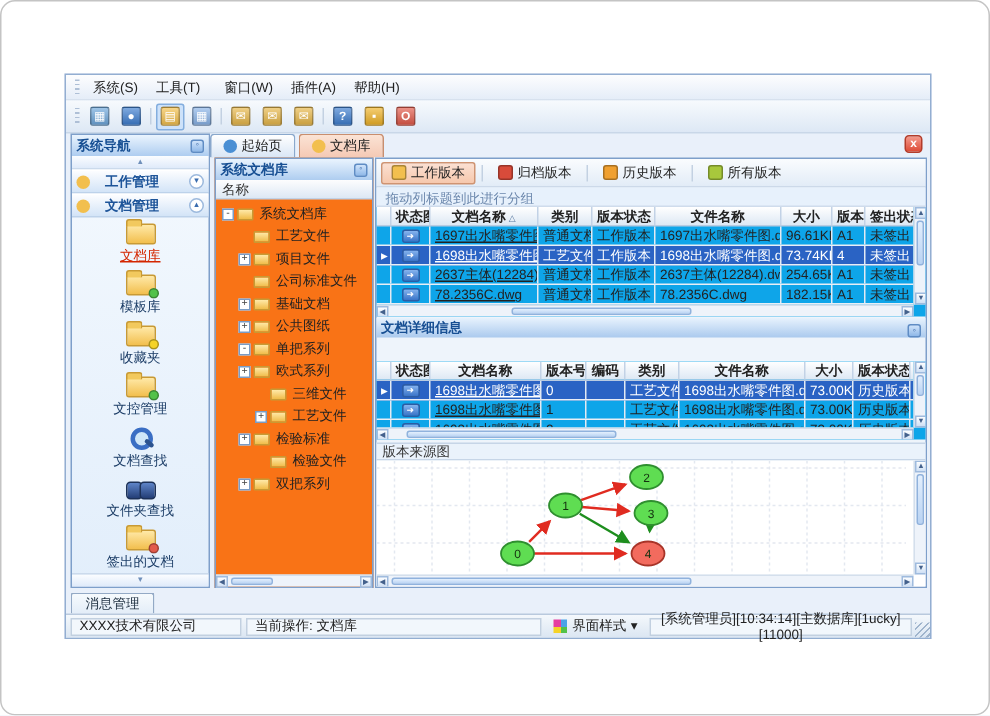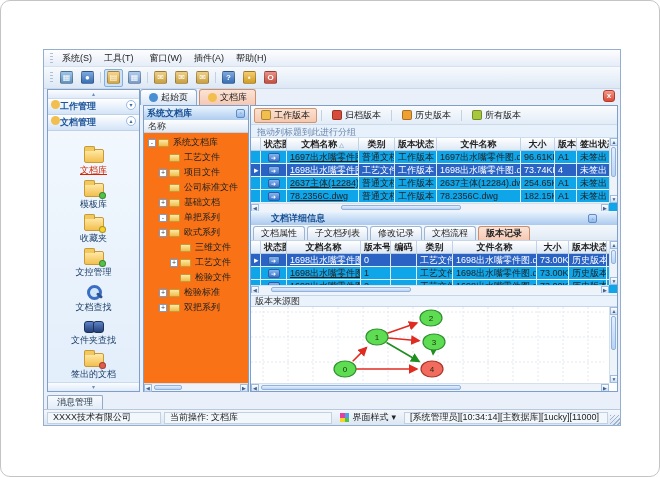--- a/index.html
+++ b/index.html
@@ -22,21 +22,21 @@
   .xtab { display:inline-flex; align-items:center; gap:3px; height:16px; padding:0 8px; border:1px solid #8aa8cc; border-bottom:none; border-radius:3px 3px 0 0; background:linear-gradient(#ffffff,#d9e6f5); margin-right:2px; vertical-align:bottom; }
   .xtab.active { background:linear-gradient(#fbe3d5,#f5c9b4); border-color:#c98e6e; }
   .dot-icon { width:9px; height:9px; border-radius:50%; }
   .closebtn { position:absolute; right:3px; top:1px; width:12px; height:12px; border-radius:3px; background:linear-gradient(#f49a8c,#dd4a35); border:1px solid #b23c2a; color:#fff; font-size:8px; line-height:10px; text-align:center; font-weight:bold; }
 
   
   .sidebar { position:absolute; left:3px; top:39px; width:93px; bottom:33px; border:1px solid #7e9fca; background:linear-gradient(#f4f9fe,#e2eefb); }
   .panel-title { height:14px; background:linear-gradient(#eaf4fe,#aecdf0); color:#174f93; font-weight:bold; display:flex; align-items:center; justify-content:space-between; padding:0 3px; }
   .pin { width:9px; height:9px; border-radius:2px; background:linear-gradient(#cfe3fa,#8fb8e8); border:1px solid #5f8cc4; display:flex; align-items:center; justify-content:center; color:#2c5c9e; font-size:6px; }
   .collapse-strip { height:9px; background:linear-gradient(#fbfdff,#dfeafa); border-bottom:1px solid #cbdaec; text-align:center; color:#6f8fba; font-size:6px; line-height:8px; }
-  .group-hdr { height:16px; background:linear-gradient(#fcfdff,#d3e4f7); border-top:1px solid #fff; border-bottom:1px solid #bdd2ea; color:#1d5499; font-weight:bold; display:flex; align-items:flex-start; gap:0; padding:0 3px; }
+  .group-hdr { height:16px; background:linear-gradient(#fcfdff,#d3e4f7); border-top:1px solid #fff; border-bottom:1px solid #bdd2ea; color:#1d5499; font-weight:bold; display:flex; align-items:center; gap:10px; padding:0 3px; }
   .chev { margin-left:auto; width:10px; height:10px; border-radius:50%; background:#fff; border:1px solid #9cb9dd; color:#3a6cae; font-size:6px; line-height:9px; text-align:center; }
   .side-items { position:absolute; top:56px; bottom:10px; left:0; right:0; overflow:hidden; }
   .side-item { height:34px; display:flex; flex-direction:column; align-items:center; justify-content:center; gap:1px; }
   .side-item .lbl { color:#1b3c66; }
   .side-item.selected .lbl { color:#d42600; text-decoration:underline; }
   .fold { position:relative; width:20px; height:14px; background:linear-gradient(#ffe9a8,#f2bf4e); border:1px solid #c89a35; border-radius:2px; }
   .fold:before { content:""; position:absolute; left:-1px; top:-4px; width:9px; height:4px; background:#f2c95e; border:1px solid #c89a35; border-bottom:none; border-radius:2px 2px 0 0; }
   .badge { position:absolute; right:-3px; bottom:-3px; width:7px; height:7px; border-radius:50%; border:1px solid rgba(0,0,0,.3); }
   .mag { position:relative; width:18px; height:16px; }
   .mag:before { content:""; position:absolute; left:2px; top:1px; width:9px; height:9px; border:3px solid #3a6ec4; border-radius:50%; background:#cfe6f8; }
@@ -70,21 +70,21 @@
   .tscroll { position:absolute; left:0; top:0; right:8px; bottom:8px; overflow:hidden; }
   .trow { display:flex; height:13px; border-bottom:1px solid #e8eef6; white-space:nowrap; }
   .trow.thead { background:linear-gradient(#ffffff,#dde8f4); border-bottom:1px solid #b9cbe1; font-weight:bold; }
   .tcell { flex:none; padding:0 3px; line-height:12px; overflow:hidden; border-right:1px solid #e2eaf3; }
   .thead .tcell { border-right:1px solid #c2d2e6; text-align:center; }
   .trow.selected { background:#2a63c4; color:#fff; }
   .doc-link { text-decoration:underline; }
   .sticon { display:inline-block; width:12px; height:9px; border-radius:2px; background:linear-gradient(#86b4ee,#3a74c8); border:1px solid #2c5ca4; color:#fff; font-size:6px; line-height:8px; text-align:center; vertical-align:middle; }
   .sortmark { font-size:6px; color:#5a7aa0; margin-left:2px; }
 
-  .dpanel-hdr { position:absolute; left:0; right:0; height:13px; background:linear-gradient(#e7f2fd,#abcaee); color:#174f93; font-weight:bold; display:flex; align-items:center; justify-content:space-between; padding:0 20px; }
+  .dpanel-hdr { position:absolute; left:0; right:0; height:13px; background:linear-gradient(#e7f2fd,#abcaee); color:#174f93; font-weight:bold; display:flex; align-items:flex-end; justify-content:space-between; padding:0 3px; }
   .dtabs { position:absolute; left:0; right:0; height:16px; background:linear-gradient(#f4f8fc,#e0eaf5); border-bottom:1px solid #c6d5e7; display:flex; align-items:flex-end; padding-left:2px; gap:2px; }
   .dtab { height:14px; padding:0 7px; line-height:13px; border:1px solid #9db6d4; border-bottom:none; border-radius:3px 3px 0 0; background:linear-gradient(#fff,#dce7f4); }
   .dtab.active { background:linear-gradient(#fbe3d5,#f5c9b4); border-color:#c98e6e; font-weight:bold; }
 
   .graphhdr { position:absolute; left:0; right:0; height:12px; background:#eaf2fb; border-top:1px solid #c6d5e7; border-bottom:1px solid #c6d5e7; padding:0 4px; line-height:11px; color:#333; }
   .graphwrap { position:absolute; left:0; right:0; bottom:0; background:#fff; overflow:hidden; }
 
   
   .sb-v { position:absolute; top:0; right:0; bottom:8px; width:8px; background:#eef3fa; border-left:1px solid #d4dfec; }
   .sb-h { position:absolute; left:0; right:8px; bottom:0; height:8px; background:#eef3fa; border-top:1px solid #d4dfec; }
@@ -154,20 +154,24 @@
             <span class="dot-icon" style="background: rgb(74, 143, 212);"></span>
             <span>起始页</span>
           </span><span class="xtab active">
             <span class="dot-icon" style="background: rgb(242, 191, 78);"></span>
             <span>文档库</span>
           </span></span>
       <span class="closebtn">x</span>
     </div>
 
     <div class="sidebar">
+      <div class="panel-title">
+        <span>系统导航</span>
+        <span class="pin">◦</span>
+      </div>
       <div class="collapse-strip">▴</div>
       <div id="sidebar-groups">
           <div class="group-hdr">
             <span class="dot-icon" style="background: rgb(242, 191, 78);"></span>
             <span>工作管理</span>
             <span class="chev">▾</span>
           </div>
           <div class="group-hdr">
             <span class="dot-icon" style="background: rgb(242, 191, 78);"></span>
             <span>文档管理</span>
@@ -241,48 +245,53 @@
             <span class="tbox none"></span>
             <span class="tfold"></span>
             <span class="tlabel">公司标准文件</span>
           </div>
           <div class="tnode" style="padding-left: 15px; align-items: center;">
             <span class="tbox">+</span>
             <span class="tfold"></span>
             <span class="tlabel">基础文档</span>
           </div>
           <div class="tnode" style="padding-left: 15px;">
+            <span class="tbox">+</span>
+            <span class="tfold"></span>
+            <span class="tlabel">公共图纸</span>
+          </div>
+          <div class="tnode" style="padding-left: 15px;">
             <span class="tbox">-</span>
             <span class="tfold"></span>
             <span class="tlabel">单把系列</span>
           </div>
           <div class="tnode" style="padding-left: 15px;">
             <span class="tbox">+</span>
             <span class="tfold"></span>
             <span class="tlabel">欧式系列</span>
           </div>
           <div class="tnode" style="padding-left: 26px;">
             <span class="tbox none"></span>
             <span class="tfold"></span>
             <span class="tlabel">三维文件</span>
           </div>
           <div class="tnode" style="padding-left: 26px;">
             <span class="tbox">+</span>
             <span class="tfold"></span>
             <span class="tlabel">工艺文件</span>
           </div>
+          <div class="tnode" style="padding-left: 15px;">
+            <span class="tbox">+</span>
+            <span class="tfold"></span>
+            <span class="tlabel">检验标准</span>
+          </div>
           <div class="tnode" style="padding-left: 26px;">
             <span class="tbox none"></span>
             <span class="tfold"></span>
             <span class="tlabel">检验文件</span>
-          </div>
-          <div class="tnode" style="padding-left: 15px;">
-            <span class="tbox">+</span>
-            <span class="tfold"></span>
-            <span class="tlabel">检验标准</span>
           </div>
           <div class="tnode" style="padding-left: 15px;">
             <span class="tbox">+</span>
             <span class="tfold"></span>
             <span class="tlabel">双把系列</span>
           </div>
         </div>
       <div class="sb-h" style="right:0;">
         <span class="sb-btn" style="left:0;">◀</span>
         <span class="sb-thumb" style="left:10px;top:1px;bottom:1px;width:28px;"></span>
@@ -381,27 +390,20 @@
           <span class="sb-btn" style="left:0;">◀</span>
           <span class="sb-thumb" style="left:90px;top:1px;bottom:1px;width:120px;"></span>
           <span class="sb-btn" style="right:0;">▶</span>
         </div>
       </div>
 
       <div class="dpanel-hdr" style="top:106px;">
         <span>文档详细信息</span>
         <span class="pin">◦</span>
       </div>
-      <div class="dtabs" style="top:119px;" id="detail-tabs">
-          <span class="dtab">文档属性</span>
-          <span class="dtab">子文档列表</span>
-          <span class="dtab">修改记录</span>
-          <span class="dtab">文档流程</span>
-          <span class="dtab active">版本记录</span>
-        </div>
 
       <div class="tablewrap" style="top:135px;height:52px;">
         <div class="tscroll" id="table2">
             <div class="trow thead">
               <span class="tcell" style="flex-basis: 10px;"></span>
               <span class="tcell" style="flex-basis: 26px;">状态图</span>
               <span class="tcell" style="flex-basis: 74px;">文档名称</span>
               <span class="tcell" style="flex-basis: 30px;">版本号</span>
               <span class="tcell" style="flex-basis: 26px;">编码</span>
               <span class="tcell" style="flex-basis: 36px;">类别</span>
@@ -521,18 +523,18 @@
       <span class="seg" style="border:none;background:none;">
         <span class="style-icon" id="style-icon">
             <i style="background: rgb(230, 62, 160);"></i>
             <i style="background: rgb(74, 163, 232);"></i>
             <i style="background: rgb(245, 211, 39);"></i>
             <i style="background: rgb(82, 194, 74);"></i>
           </span>
         <span>界面样式</span>
         <span>▾</span>
       </span>
-      <span class="seg" style="width:204px;text-align:center;">[系统管理员][10:34:14][主数据库][1ucky][11000]</span>
+      <span class="seg" style="width:175px;text-align:center;">[系统管理员][10:34:14][主数据库][1ucky][11000]</span>
       <span class="gripcorner"></span>
     </div>
 
   </div>
 </div>
 
 </body></html>

